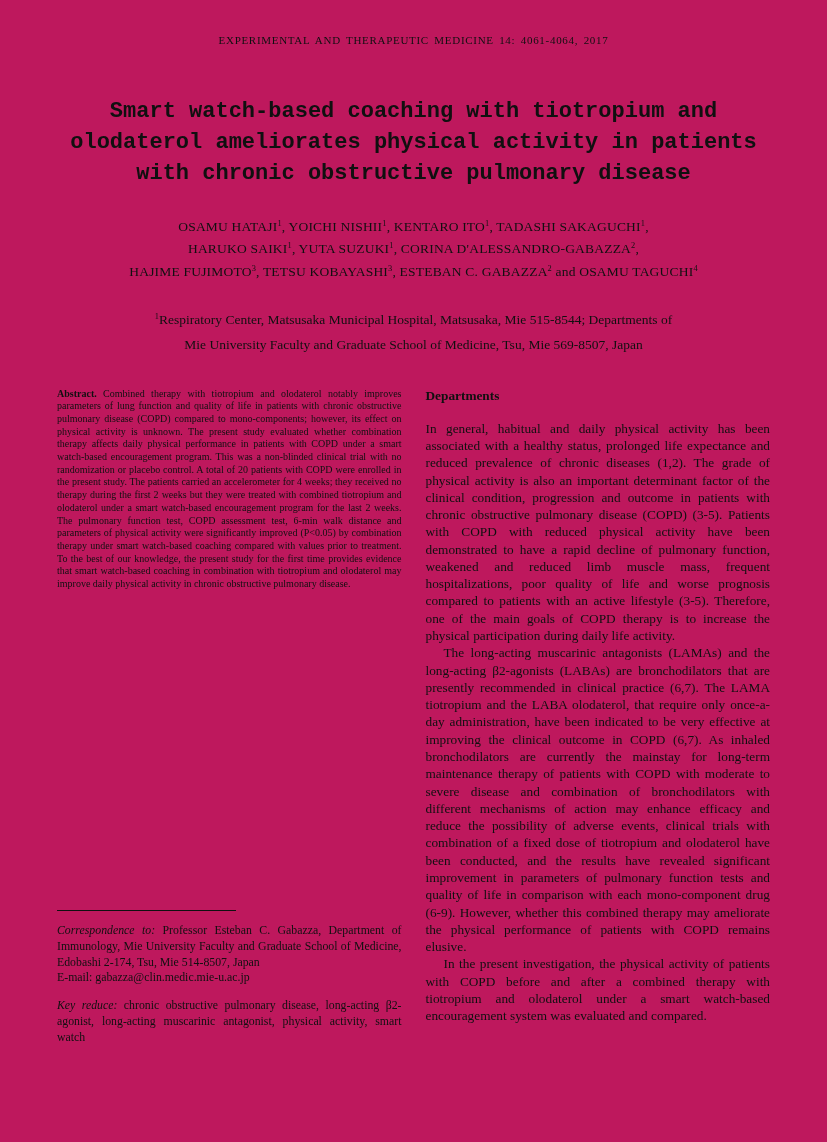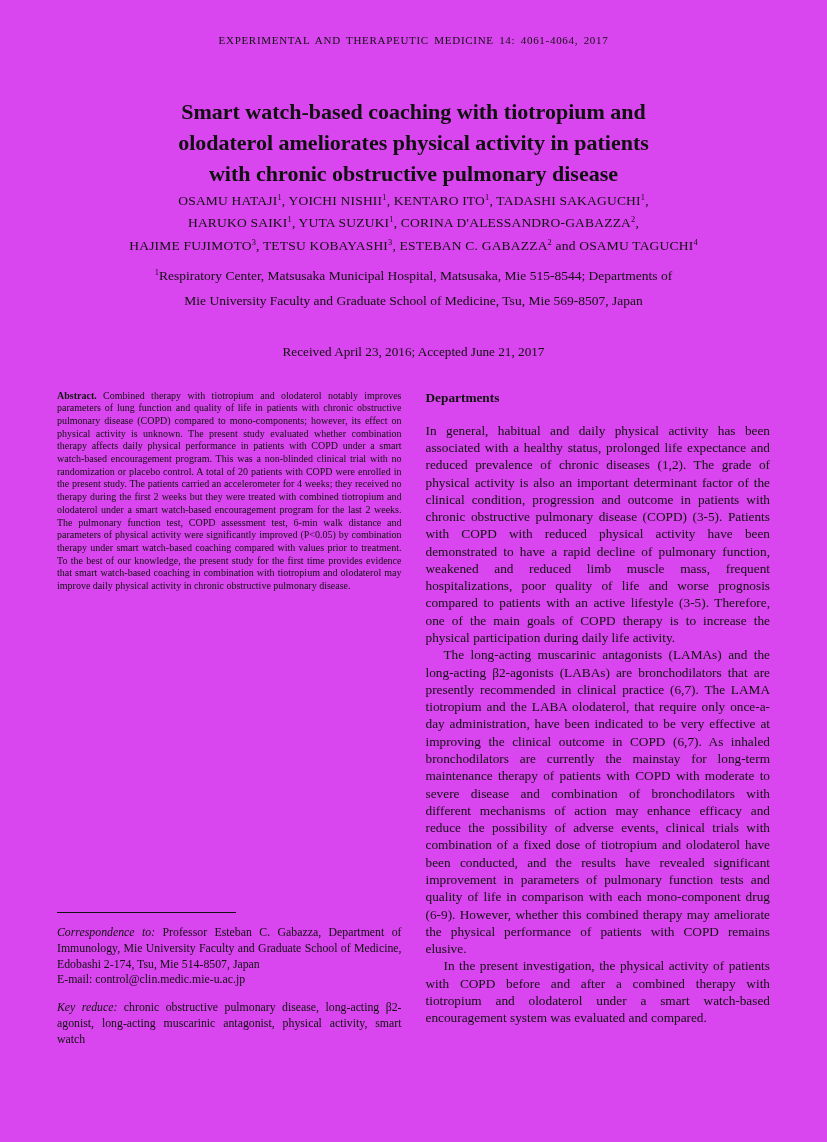--- a/index.html
+++ b/index.html
@@ -2,47 +2,49 @@
 <html><head>
 <meta charset="utf-8">
 <style>
   html, body { margin: 0; padding: 0; background: #ffffff; }
   .page {
     width: 827px;
     height: 1142px;
     box-sizing: border-box;
     margin: 0 auto;
     padding: 34px 57px 0 57px;
-    background: #d946ef;
+    background: #be185d;
     color: #101010;
     font-family: "Liberation Serif", "DejaVu Serif", serif;
     overflow: hidden;
   }
   .journal-header {
     text-align: center;
     font-size: 11px;
     letter-spacing: 0.7px;
     word-spacing: 2px;
   }
   .title {
     margin: 50px 0 0 0;
     text-align: center;
     font-size: 22px;
     font-weight: bold;
     line-height: 1.42;
     white-space: pre-line;
+    font-family: Liberation Mono, monospace;
   }
   .authors {
+    margin-top: 26px;
     text-align: center;
     font-size: 13.5px;
     line-height: 1.68;
     letter-spacing: 0.2px;
   }
   .affiliations {
-    margin-top: 6px;
+    margin-top: 24px;
     text-align: center;
     font-size: 13.5px;
     line-height: 1.85;
   }
   sup { font-size: 0.62em; line-height: 0; vertical-align: super; }
   .received {
     margin-top: 30px;
     text-align: center;
     font-size: 13.2px;
   }
@@ -108,31 +110,30 @@
     <div class="author-line">OSAMU HATAJI<sup>1</sup>,  YOICHI NISHII<sup>1</sup>,  KENTARO ITO<sup>1</sup>,  TADASHI SAKAGUCHI<sup>1</sup>,</div>
     <div class="author-line">HARUKO SAIKI<sup>1</sup>,  YUTA SUZUKI<sup>1</sup>,  CORINA D'ALESSANDRO-GABAZZA<sup>2</sup>,</div>
     <div class="author-line">HAJIME FUJIMOTO<sup>3</sup>,  TETSU KOBAYASHI<sup>3</sup>,  ESTEBAN C. GABAZZA<sup>2</sup>  and  OSAMU TAGUCHI<sup>4</sup></div>
   </div>
 
   <div class="affiliations">
     <div class="affiliation-line"><sup>1</sup>Respiratory Center, Matsusaka Municipal Hospital, Matsusaka, Mie 515-8544; Departments of</div>
     <div class="affiliation-line">Mie University Faculty and Graduate School of Medicine, Tsu, Mie 569-8507, Japan</div>
   </div>
 
-  <div class="received">Received April 23, 2016;  Accepted June 21, 2017</div>
 
 
   <div class="columns">
 
     <div class="col col-left">
       <p class="abstract"><span class="bold">Abstract.</span><span> Combined therapy with tiotropium and olodaterol notably improves parameters of lung function and quality of life in patients with chronic obstructive pulmonary disease (COPD) compared to mono-components; however, its effect on physical activity is unknown. The present study evaluated whether combination therapy affects daily physical performance in patients with COPD under a smart watch-based encouragement program. This was a non-blinded clinical trial with no randomization or placebo control. A total of 20 patients with COPD were enrolled in the present study. The patients carried an accelerometer for 4 weeks; they received no therapy during the first 2 weeks but they were treated with combined tiotropium and olodaterol under a smart watch-based encouragement program for the last 2 weeks. The pulmonary function test, COPD assessment test, 6-min walk distance and parameters of physical activity were significantly improved (P&lt;0.05) by combination therapy under smart watch-based coaching compared with values prior to treatment. To the best of our knowledge, the present study for the first time provides evidence that smart watch-based coaching in combination with tiotropium and olodaterol may improve daily physical activity in chronic obstructive pulmonary disease.</span></p>
 
       <div class="footnotes">
         <hr class="footnote-rule">
-        <p class="footnote"><span class="italic">Correspondence to:</span><span> Professor Esteban C. Gabazza, Department of Immunology, Mie University Faculty and Graduate School of Medicine, Edobashi 2-174, Tsu, Mie 514-8507, Japan</span><br><span>E-mail: control@clin.medic.mie-u.ac.jp</span></p>
+        <p class="footnote"><span class="italic">Correspondence to:</span><span> Professor Esteban C. Gabazza, Department of Immunology, Mie University Faculty and Graduate School of Medicine, Edobashi 2-174, Tsu, Mie 514-8507, Japan</span><br><span>E-mail: gabazza@clin.medic.mie-u.ac.jp</span></p>
         <p class="footnote"><span class="italic">Key reduce:</span><span> chronic obstructive pulmonary disease, long-acting β2-agonist, long-acting muscarinic antagonist, physical activity, smart watch</span></p>
       </div>
     </div>
 
     <div class="col col-right">
       <h2 class="section-heading">Departments</h2>
       <p class="body-para">In general, habitual and daily physical activity has been associated with a healthy status, prolonged life expectance and reduced prevalence of chronic diseases (1,2). The grade of physical activity is also an important determinant factor of the clinical condition, progression and outcome in patients with chronic obstructive pulmonary disease (COPD) (3-5). Patients with COPD with reduced physical activity have been demonstrated to have a rapid decline of pulmonary function, weakened and reduced limb muscle mass, frequent hospitalizations, poor quality of life and worse prognosis compared to patients with an active lifestyle (3-5). Therefore, one of the main goals of COPD therapy is to increase the physical participation during daily life activity.</p>
       <p class="body-para indent">The long-acting muscarinic antagonists (LAMAs) and the long-acting β2-agonists (LABAs) are bronchodilators that are presently recommended in clinical practice (6,7). The LAMA tiotropium and the LABA olodaterol, that require only once-a-day administration, have been indicated to be very effective at improving the clinical outcome in COPD (6,7). As inhaled bronchodilators are currently the mainstay for long-term maintenance therapy of patients with COPD with moderate to severe disease and combination of bronchodilators with different mechanisms of action may enhance efficacy and reduce the possibility of adverse events, clinical trials with combination of a fixed dose of tiotropium and olodaterol have been conducted, and the results have revealed significant improvement in parameters of pulmonary function tests and quality of life in comparison with each mono-component drug (6-9). However, whether this combined therapy may ameliorate the physical performance of patients with COPD remains elusive.</p>
       <p class="body-para indent">In the present investigation, the physical activity of patients with COPD before and after a combined therapy with tiotropium and olodaterol under a smart watch-based encouragement system was evaluated and compared.</p>
     </div>

